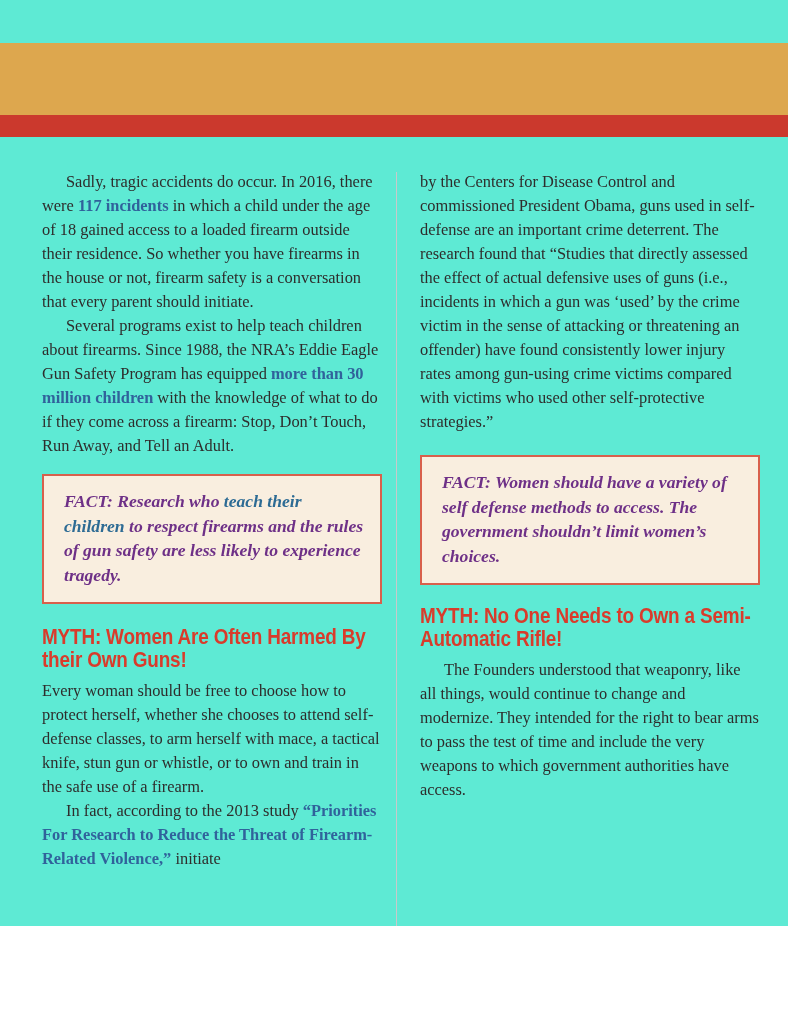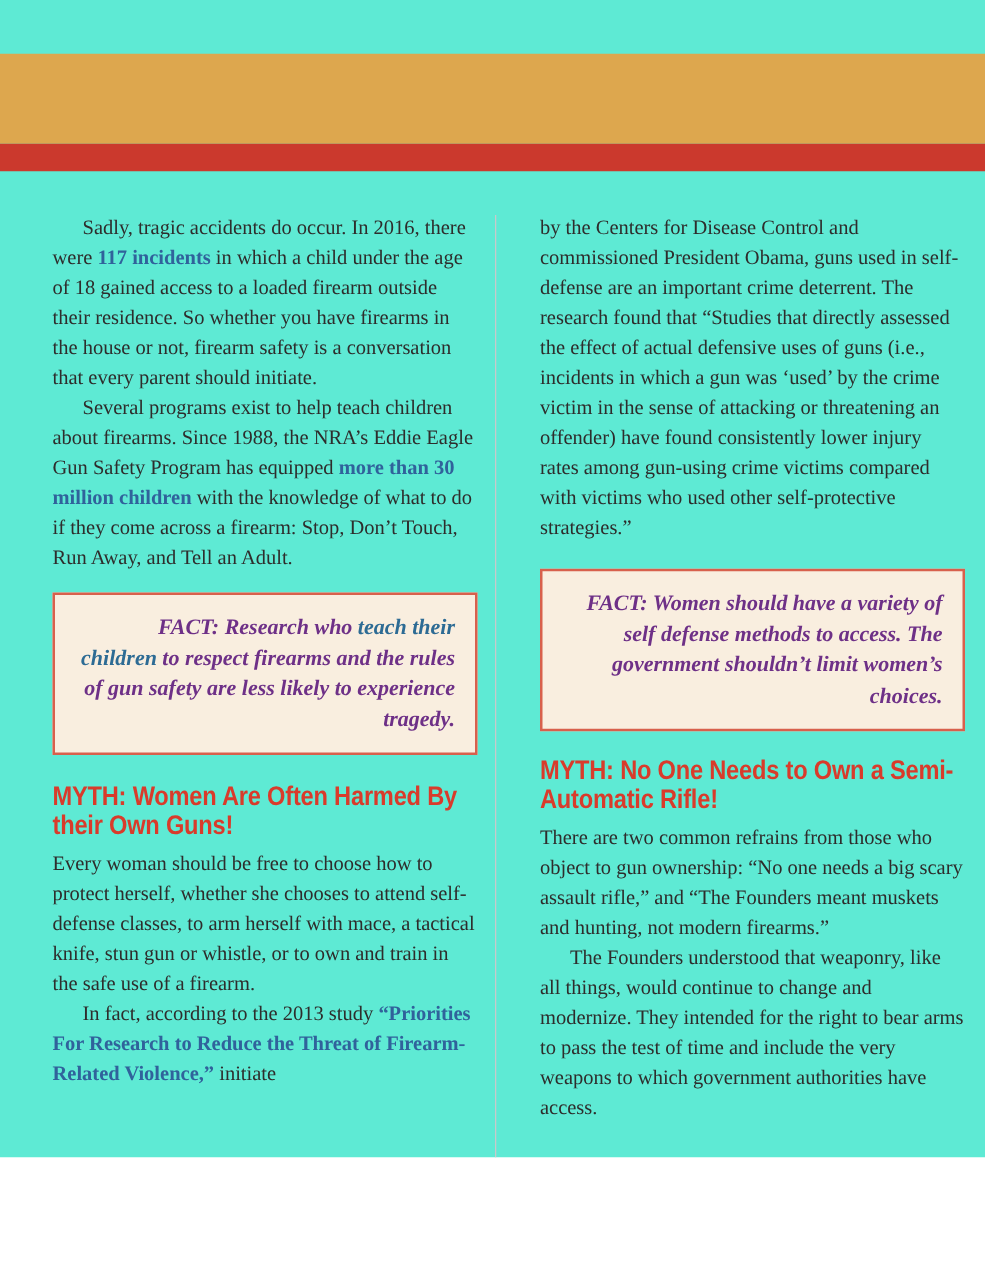--- a/index.html
+++ b/index.html
@@ -12,34 +12,34 @@
   html,body{background:#fff;}
   .page{
     position:relative; width:788px; height:926px; background:#5eead4;
     overflow:hidden; font-family:"Liberation Serif","DejaVu Serif",serif;
     color:var(--body-text);
   }
   .band-gold{position:absolute; left:0; top:43px; width:788px; height:72px; background:var(--gold);}
   .band-red{position:absolute; left:0; top:115px; width:788px; height:22px; background:var(--band-red);}
   .col{position:absolute; top:170px; width:340px; font-size:16.4px; line-height:24px;}
   .col-left{left:42px;}
-  .col-right{left:432px;}
+  .col-right{left:420px;}
   .divider{position:absolute; left:396px; top:172px; width:1px; height:763px; background:var(--divider-gray);}
   p.body{margin:0; text-align:left;}
   p.indent{text-indent:24px;}
   .seg-link{color:var(--link-blue); font-weight:bold; cursor:pointer;}
   .seg-fact-link{color:var(--fact-link-blue); cursor:pointer;margin-top:20px;}
   .fact-box{
     background:var(--fact-bg); border:2px solid var(--fact-border);
     margin:16px 0 22px 0; padding:13px 16px 15px 20px;
   }
   .col-right .fact-box{margin-top:21px; margin-bottom:20px;}
   .fact-text{
     font-weight:bold; font-style:italic; color:var(--fact-purple);
-    font-size:17.6px; line-height:24.5px;text-align:right;
+    font-size:17.6px; line-height:24.5px;
   }
   h2.myth{
     color:var(--myth-red);
     font-family:"Liberation Sans","DejaVu Sans",sans-serif;
     font-weight:bold; font-size:21.5px; line-height:22.5px;
     letter-spacing:-0.2px;
     transform:scaleX(0.88); transform-origin:0 50%;
     width:114%;
     margin:0 0 8px 0;
   }
@@ -82,21 +82,20 @@
 
   <div class="col col-right">
     <p class="body"><span>by the Centers for Disease Control and commissioned President Obama, guns used in self-defense are an important crime deterrent. The research found that “Studies that directly assessed the effect of actual defensive uses of guns (i.e., incidents in which a gun was ‘used’ by the crime victim in the sense of attacking or threatening an offender) have found consistently lower injury rates among gun-using crime victims compared with victims who used other self-protective strategies.”</span></p>
 
     <div class="fact-box">
       <p class="fact-text"><span>FACT: Women should have a variety of self defense methods to access. The government shouldn’t limit women’s choices.</span></p>
     </div>
 
     <h2 class="myth">MYTH: No One Needs to Own a Semi-Automatic Rifle!</h2>
 
-    <p class="body"><span>There are two common refrains from those who object to gun ownership: “No one needs a big scary assault rifle,” and “The Founders meant muskets and hunting, not modern firearms.”</span></p>
     <p class="body indent"><span>The Founders understood that weaponry, like all things, would continue to change and modernize. They intended for the right to bear arms to pass the test of time and include the very weapons to which government authorities have access.</span></p>
   </div>
 
   <div class="footer">
     <span class="page-num">4</span><span class="sq"></span><span>To learn more about Independent Women’s Forum, visit </span><span class="footer-link">www.iwf.org</span>
   </div>
 
 </div>
 
 </body></html>

